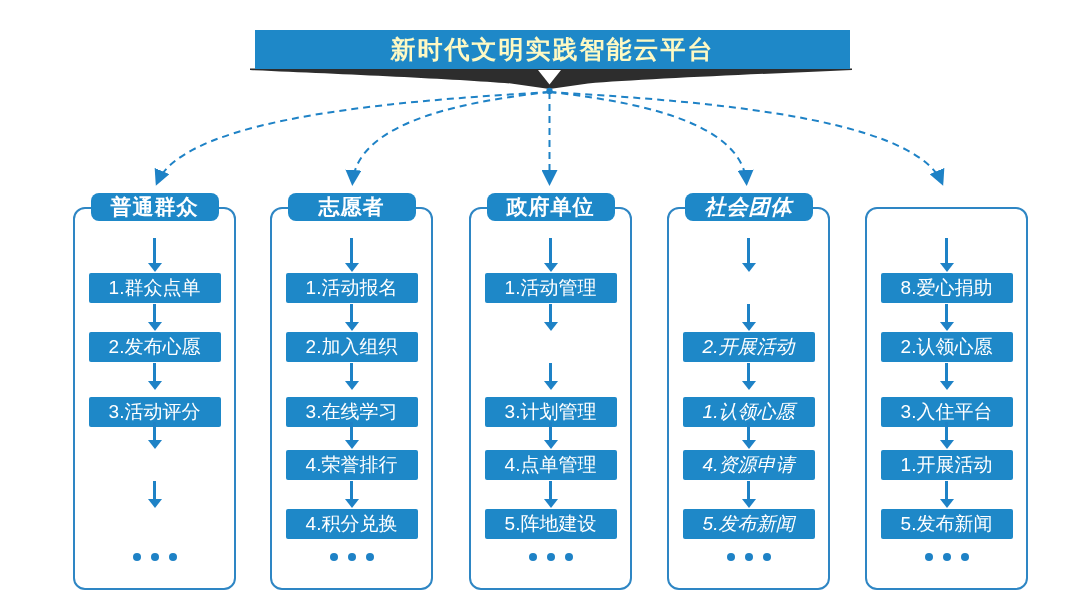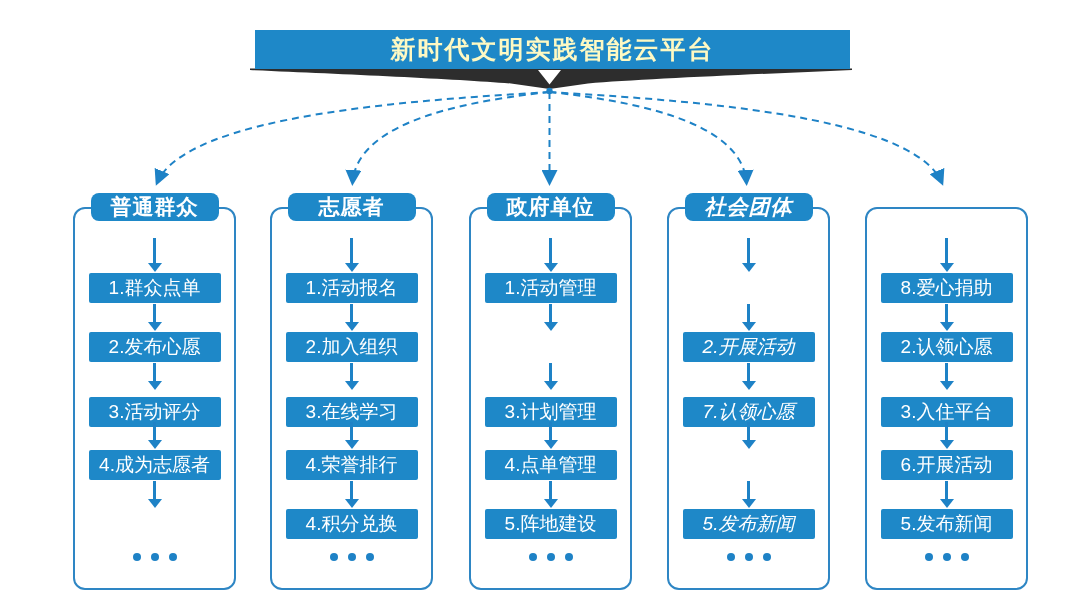--- a/index.html
+++ b/index.html
@@ -102,21 +102,20 @@
     <div class="step s1">2.发布心愿</div>
     <div class="varrow a2">
         <div class="stem"></div>
         <div class="head"></div>
       </div>
     <div class="step s2">3.活动评分</div>
     <div class="varrow a3">
         <div class="stem"></div>
         <div class="head"></div>
       </div>
-    <div class="step s3">4.成为志愿者</div>
     <div class="varrow a4">
         <div class="stem"></div>
         <div class="head"></div>
       </div>
     <div class="dots" title="...">
         <i></i>
         <i></i>
         <i></i>
       </div>
   </div>
@@ -199,25 +198,26 @@
       </div>
     <div class="varrow a1">
         <div class="stem"></div>
         <div class="head"></div>
       </div>
     <div class="step s1">2.开展活动</div>
     <div class="varrow a2">
         <div class="stem"></div>
         <div class="head"></div>
       </div>
-    <div class="step s2">7.认领心愿</div>
-    <div class="varrow a3">
-        <div class="stem"></div>
-        <div class="head"></div>
-      </div>
+    <div class="step s2">1.认领心愿</div>
+    <div class="varrow a3">
+        <div class="stem"></div>
+        <div class="head"></div>
+      </div>
+    <div class="step s3">4.资源申请</div>
     <div class="varrow a4">
         <div class="stem"></div>
         <div class="head"></div>
       </div>
     <div class="step s4">5.发布新闻</div>
     <div class="dots" title="...">
         <i></i>
         <i></i>
         <i></i>
       </div>
@@ -237,21 +237,21 @@
     <div class="step s1">2.认领心愿</div>
     <div class="varrow a2">
         <div class="stem"></div>
         <div class="head"></div>
       </div>
     <div class="step s2">3.入住平台</div>
     <div class="varrow a3">
         <div class="stem"></div>
         <div class="head"></div>
       </div>
-    <div class="step s3">6.开展活动</div>
+    <div class="step s3">1.开展活动</div>
     <div class="varrow a4">
         <div class="stem"></div>
         <div class="head"></div>
       </div>
     <div class="step s4">5.发布新闻</div>
     <div class="dots" title="...">
         <i></i>
         <i></i>
         <i></i>
       </div>

